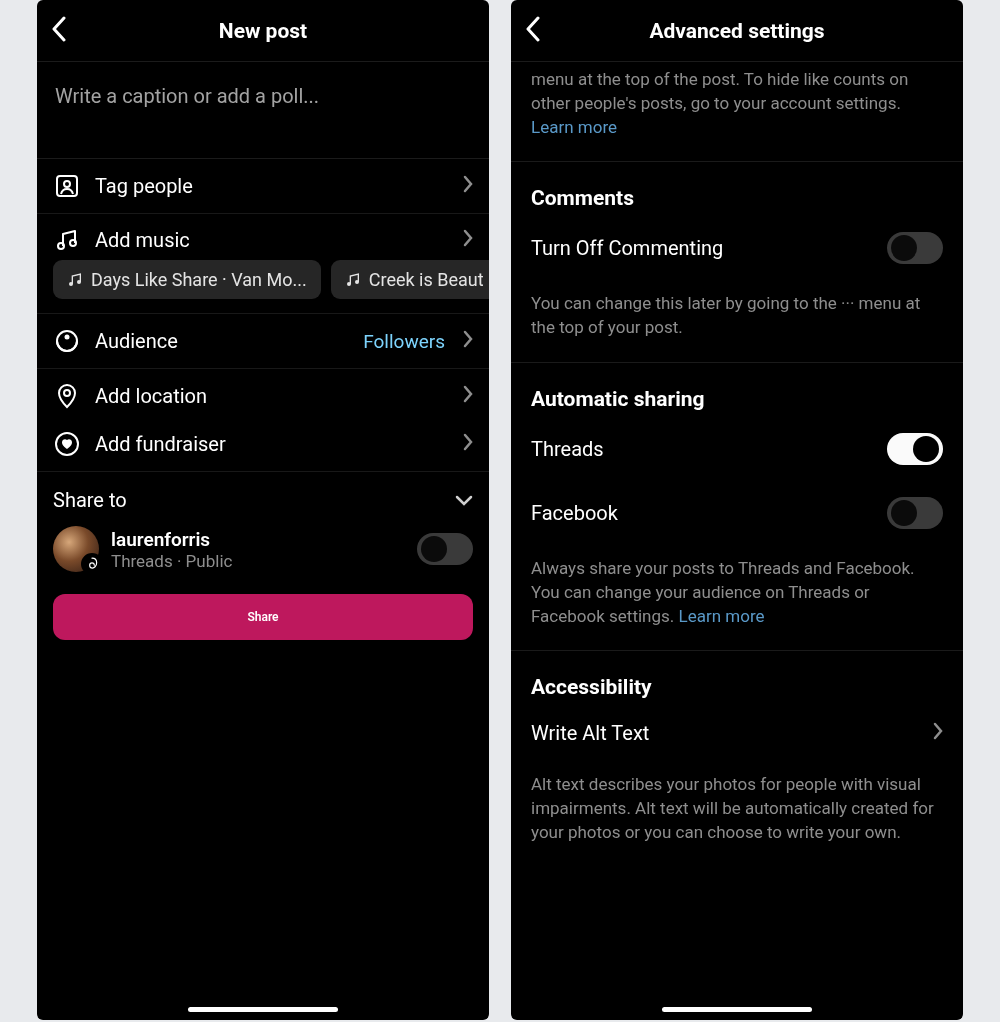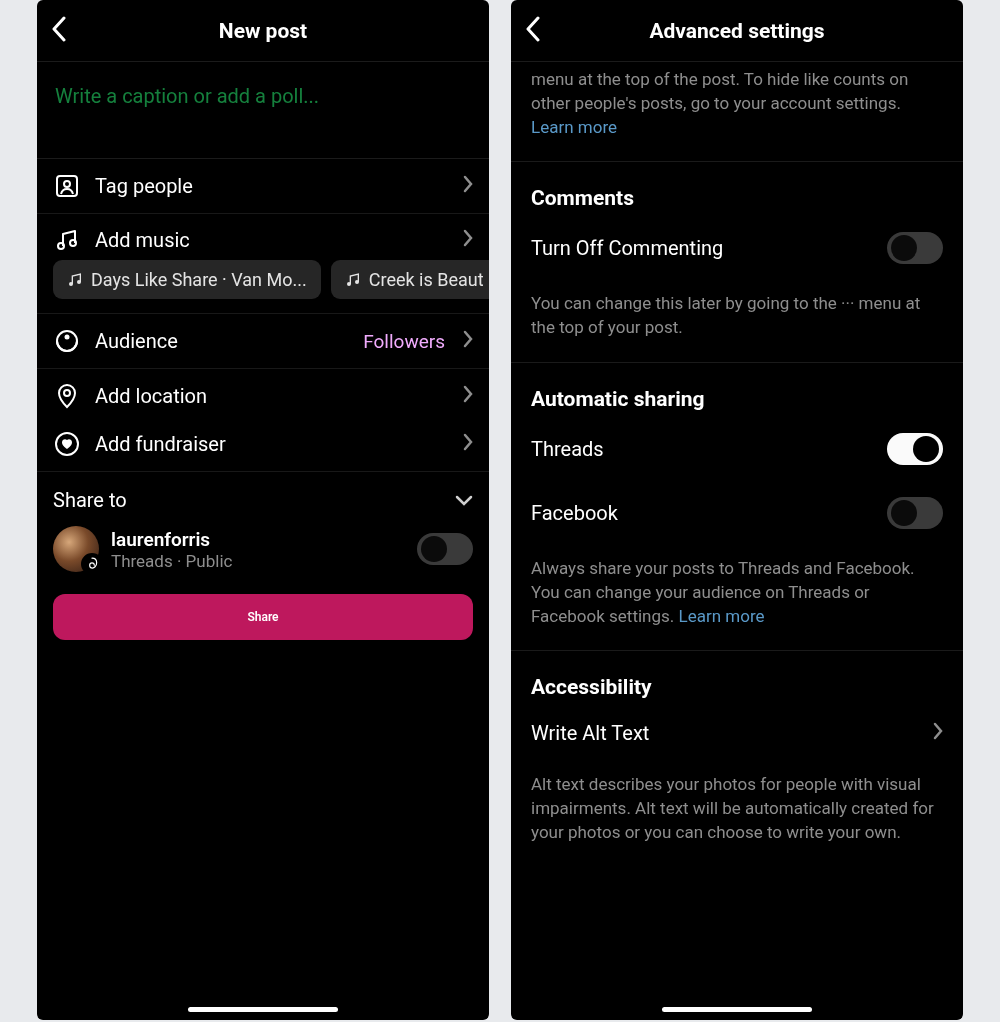--- a/index.html
+++ b/index.html
@@ -37,35 +37,35 @@
     left: 14px;
     top: 50%;
     transform: translateY(-50%);
   }
   .header .title {
     font-size: 21px;
     font-weight: 700;
   }
   .caption {
     padding: 22px 18px 50px 18px;
-    color: #15803d;
+    color: #a3a3a3;
     font-size: 20px;
     border-bottom: 1px solid #1b1b1b;
   }
   .row {
     display: flex;
     align-items: center;
     padding: 14px 16px;
     gap: 14px;
     border-bottom: 1px solid #181818;
   }
   .row.noborder { border-bottom: none; }
   .row .icon { width: 28px; display:flex; align-items:center; justify-content:center; flex-shrink:0;}
   .row .label { font-size: 20px; flex: 1; }
-  .row .value { color: #f0abfc; font-size: 19px; margin-right: 4px; }
+  .row .value { color: #7dd3fc; font-size: 19px; margin-right: 4px; }
   .chevron { color: #8e8e8e; }
   .chips {
     display: flex;
     gap: 10px;
     padding: 0 16px 14px 16px;
     overflow: hidden;
     border-bottom: 1px solid #181818;
   }
   .chip {
     background: #262626;

